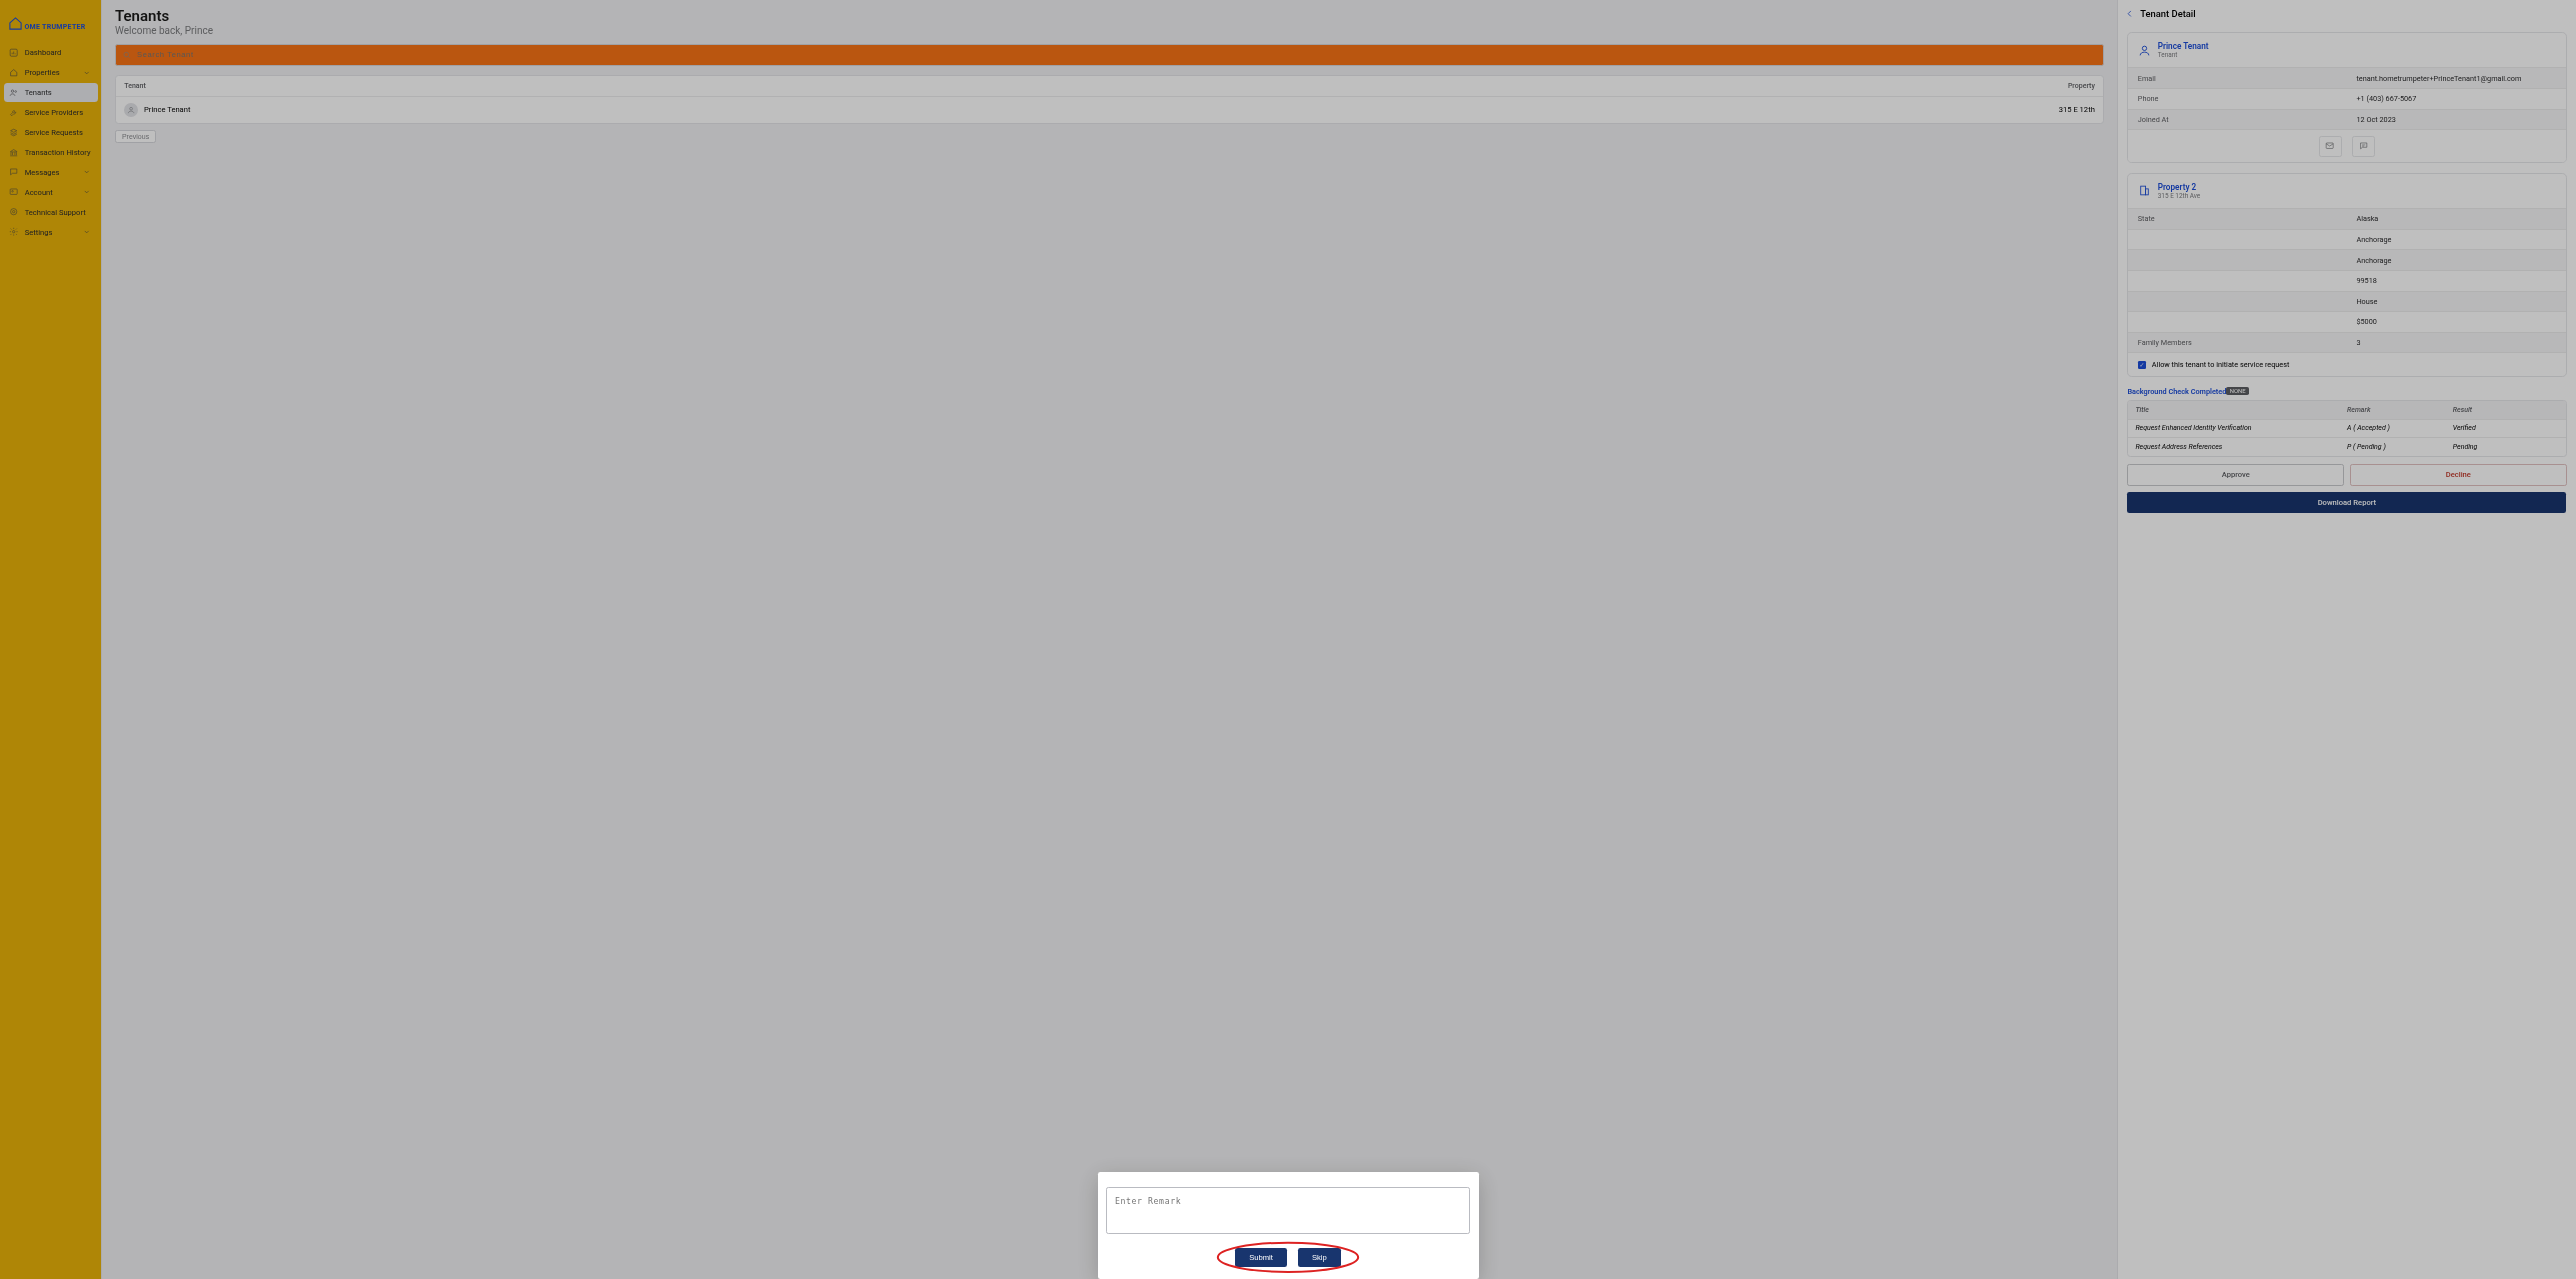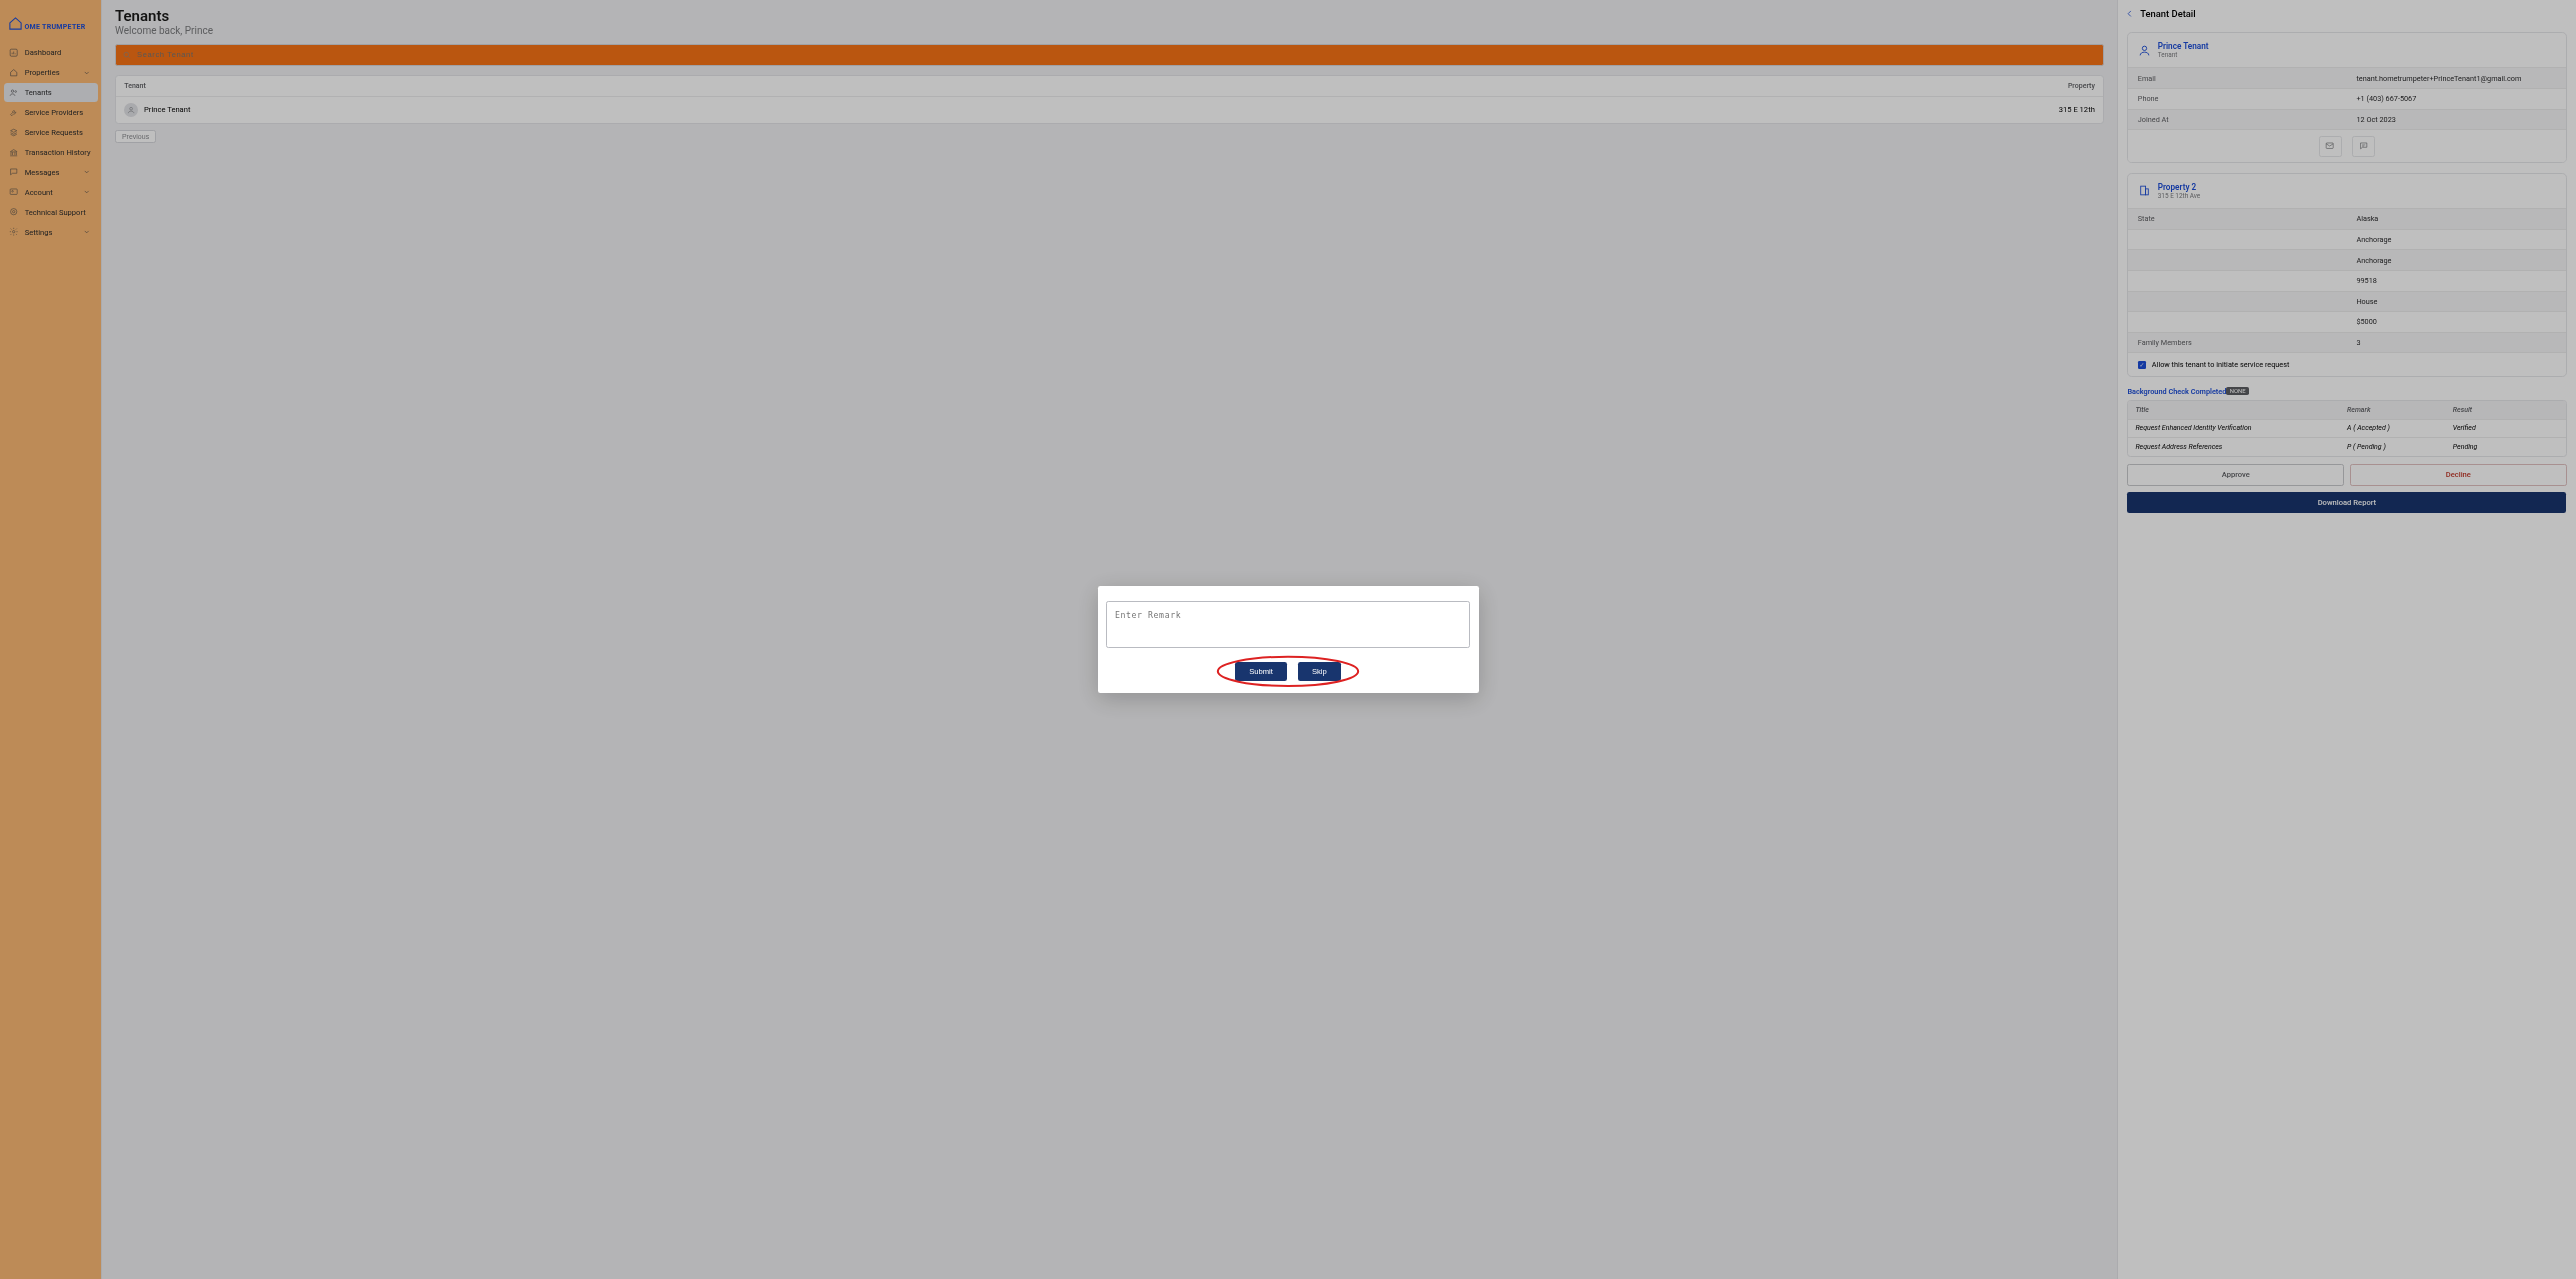--- a/index.html
+++ b/index.html
@@ -11,21 +11,21 @@
 
   .app {
     display: grid;
     grid-template-columns: 102px 1fr 459px;
     height: 100vh;
     width: 100vw;
   }
 
   
   .sidebar {
-    background: #fdba74;
+    background: #eab308;
     border-right: 0.6px solid #e5e5e8;
     display: flex;
     flex-direction: column;
     padding-top: 4.7px;
   }
   .logo {
     padding: 11.7px 5.9px 11.7px 8.2px;
     color: #1d4ed8;
     font-weight: 700;
     display: flex;
@@ -206,21 +206,21 @@
     display:flex; align-items:center; justify-content:center; font-weight:500;
   }
   .btn.approve { background:#fff; border:0.6px solid #c9cacd; color:#5d5e62; }
   .btn.decline { background:#fff; border:0.6px solid #e0c1c1; color:#c0392b; }
   .btn.download { background:#18356e; color:#fff; border:none; margin:0 9.4px 9.4px 9.4px; width:calc(100% - 19px); }
 
   
   .overlay {
     position:fixed; inset:0;
     background:rgba(0,0,0,0.25);
-    display:flex; align-items:center; justify-content:center;
+    display:flex; align-items:flex-end; justify-content:center;
     z-index:50;
   }
   .modal {
     width:381px; background:#fff; border-radius:2.3px; padding:15px 8.2px 11.7px 8.2px;
     box-shadow:0 5.9px 23.4px rgba(0,0,0,0.2);
   }
   .remark-area {
     width:100%; height:47px; resize:none;
     border:0.6px solid #b9bbc1; border-radius:2.3px;
     padding:8.2px;

